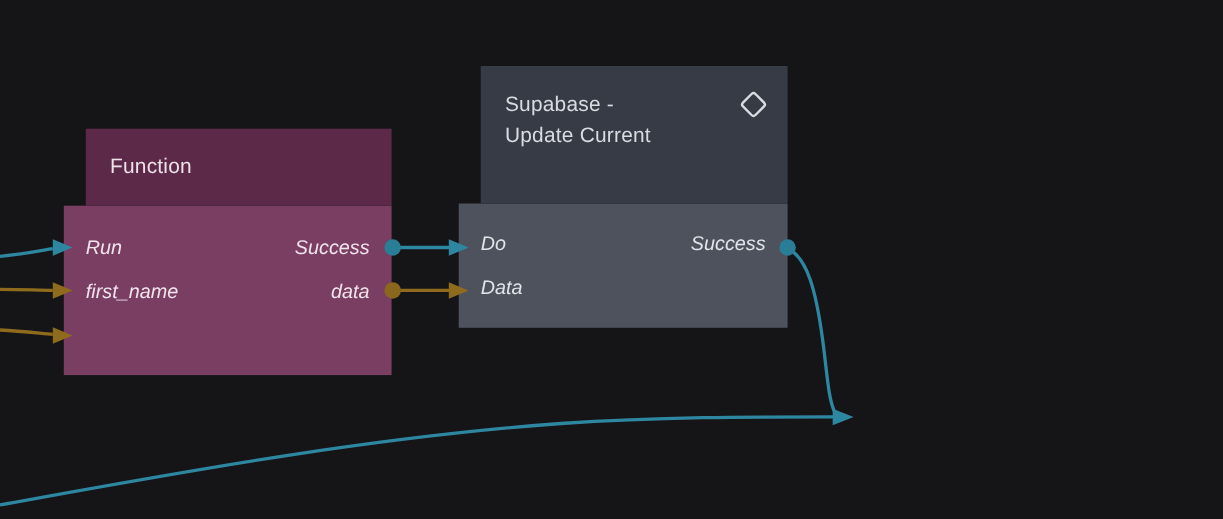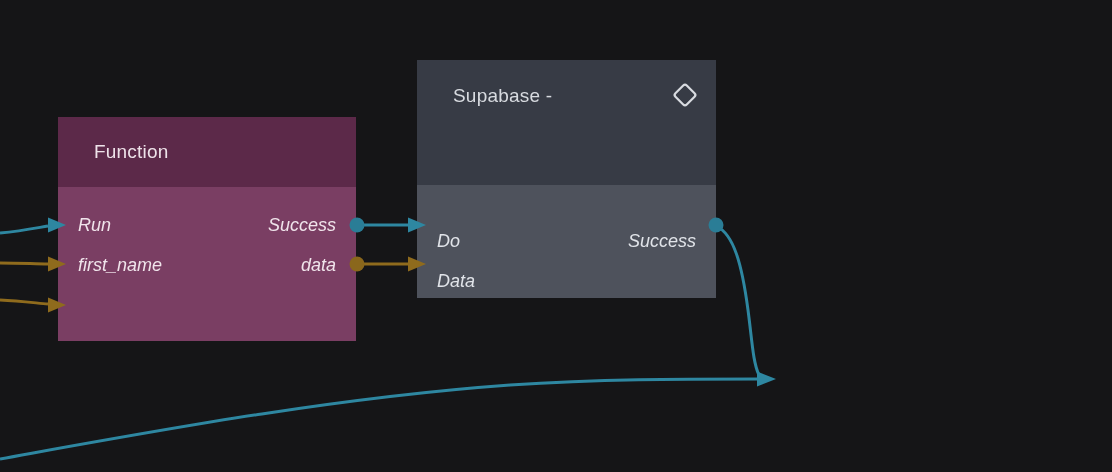--- a/index.html
+++ b/index.html
@@ -9,23 +9,24 @@
     height: 472px;
     background: var(--canvas-bg, #151517);
     overflow: hidden;
     font-family: "Liberation Sans", sans-serif;
     -webkit-font-smoothing: antialiased;
   }
   .node { position: absolute; }
   .node-header {
     display: flex;
     align-items: center;
-    padding: 0 36px;
+    padding: 0 22px;
     box-sizing: border-box;
     position: relative;
+    margin-left: 20px;
   }
   .node-title { font-size: 19px; letter-spacing: 0.2px; }
   .node-body { box-sizing: border-box; font-style: italic; }
   .port-row {
     height: 40px;
     display: flex;
     justify-content: space-between;
     align-items: center;
     padding: 0 20px;
     font-size: 18px;
@@ -35,21 +36,21 @@
   
   #node-function { left: 58px; top: 117px; width: 298px; height: 224px; }
   #node-function .node-header { height: 70px; background: var(--node-purple-header); }
   #node-function .node-title { color: var(--text-purple-title); text-align: center; }
   #node-function .node-body { height: 154px; background: var(--node-purple-body); padding-top: 18px; color: var(--text-purple); }
 
   
   #node-supabase { left: 417px; top: 60px; width: 299px; height: 238px; }
   #node-supabase .node-header { height: 125px; background: var(--node-gray-header); align-items: flex-start; }
   #node-supabase .node-title { color: var(--text-gray-title); line-height: 28px; padding-top: 22px; }
-  #node-supabase .node-body { height: 113px; background: var(--node-gray-body); padding-top: 36px; color: var(--text-gray); }
+  #node-supabase .node-body { height: 113px; background: var(--node-gray-body); padding-top: 16px; color: var(--text-gray); }
   .header-icon { position: absolute; top: 22px; right: 18px; width: 26px; height: 26px; }
 
   
   #node-navigate { left: 768px; top: 272px; width: 300px; height: 142px; }
   #node-navigate .node-header { height: 72px; background: var(--node-gray-header); }
   #node-navigate .node-title { color: var(--text-gray-title); }
   #node-navigate .node-body { height: 70px; background: var(--node-gray-body-light); padding-top: 15px; color: var(--text-gray); }
 
   
   .wires { position: absolute; inset: 0; width: 1112px; height: 472px; }
@@ -79,20 +80,21 @@
         <span class="port-label in">first_name</span>
         <span class="port-label out">data</span>
       </div>
     </div>
   </div>
 
   <div class="node" id="node-supabase">
     <div class="node-header">
       <span class="node-title">
         <span style="display:block">Supabase -</span>
+        <span style="display:block">Update Current</span>
       </span>
       <svg class="header-icon" viewBox="0 0 26 26">
         <rect class="icon-stroke" x="-8" y="-8" width="16" height="16" rx="2.5" transform="translate(13,13) rotate(45)" stroke-width="2.2"></rect>
       </svg>
     </div>
     <div class="node-body">
       <div class="port-row">
         <span class="port-label in">Do</span>
         <span class="port-label out">Success</span>
       </div>

